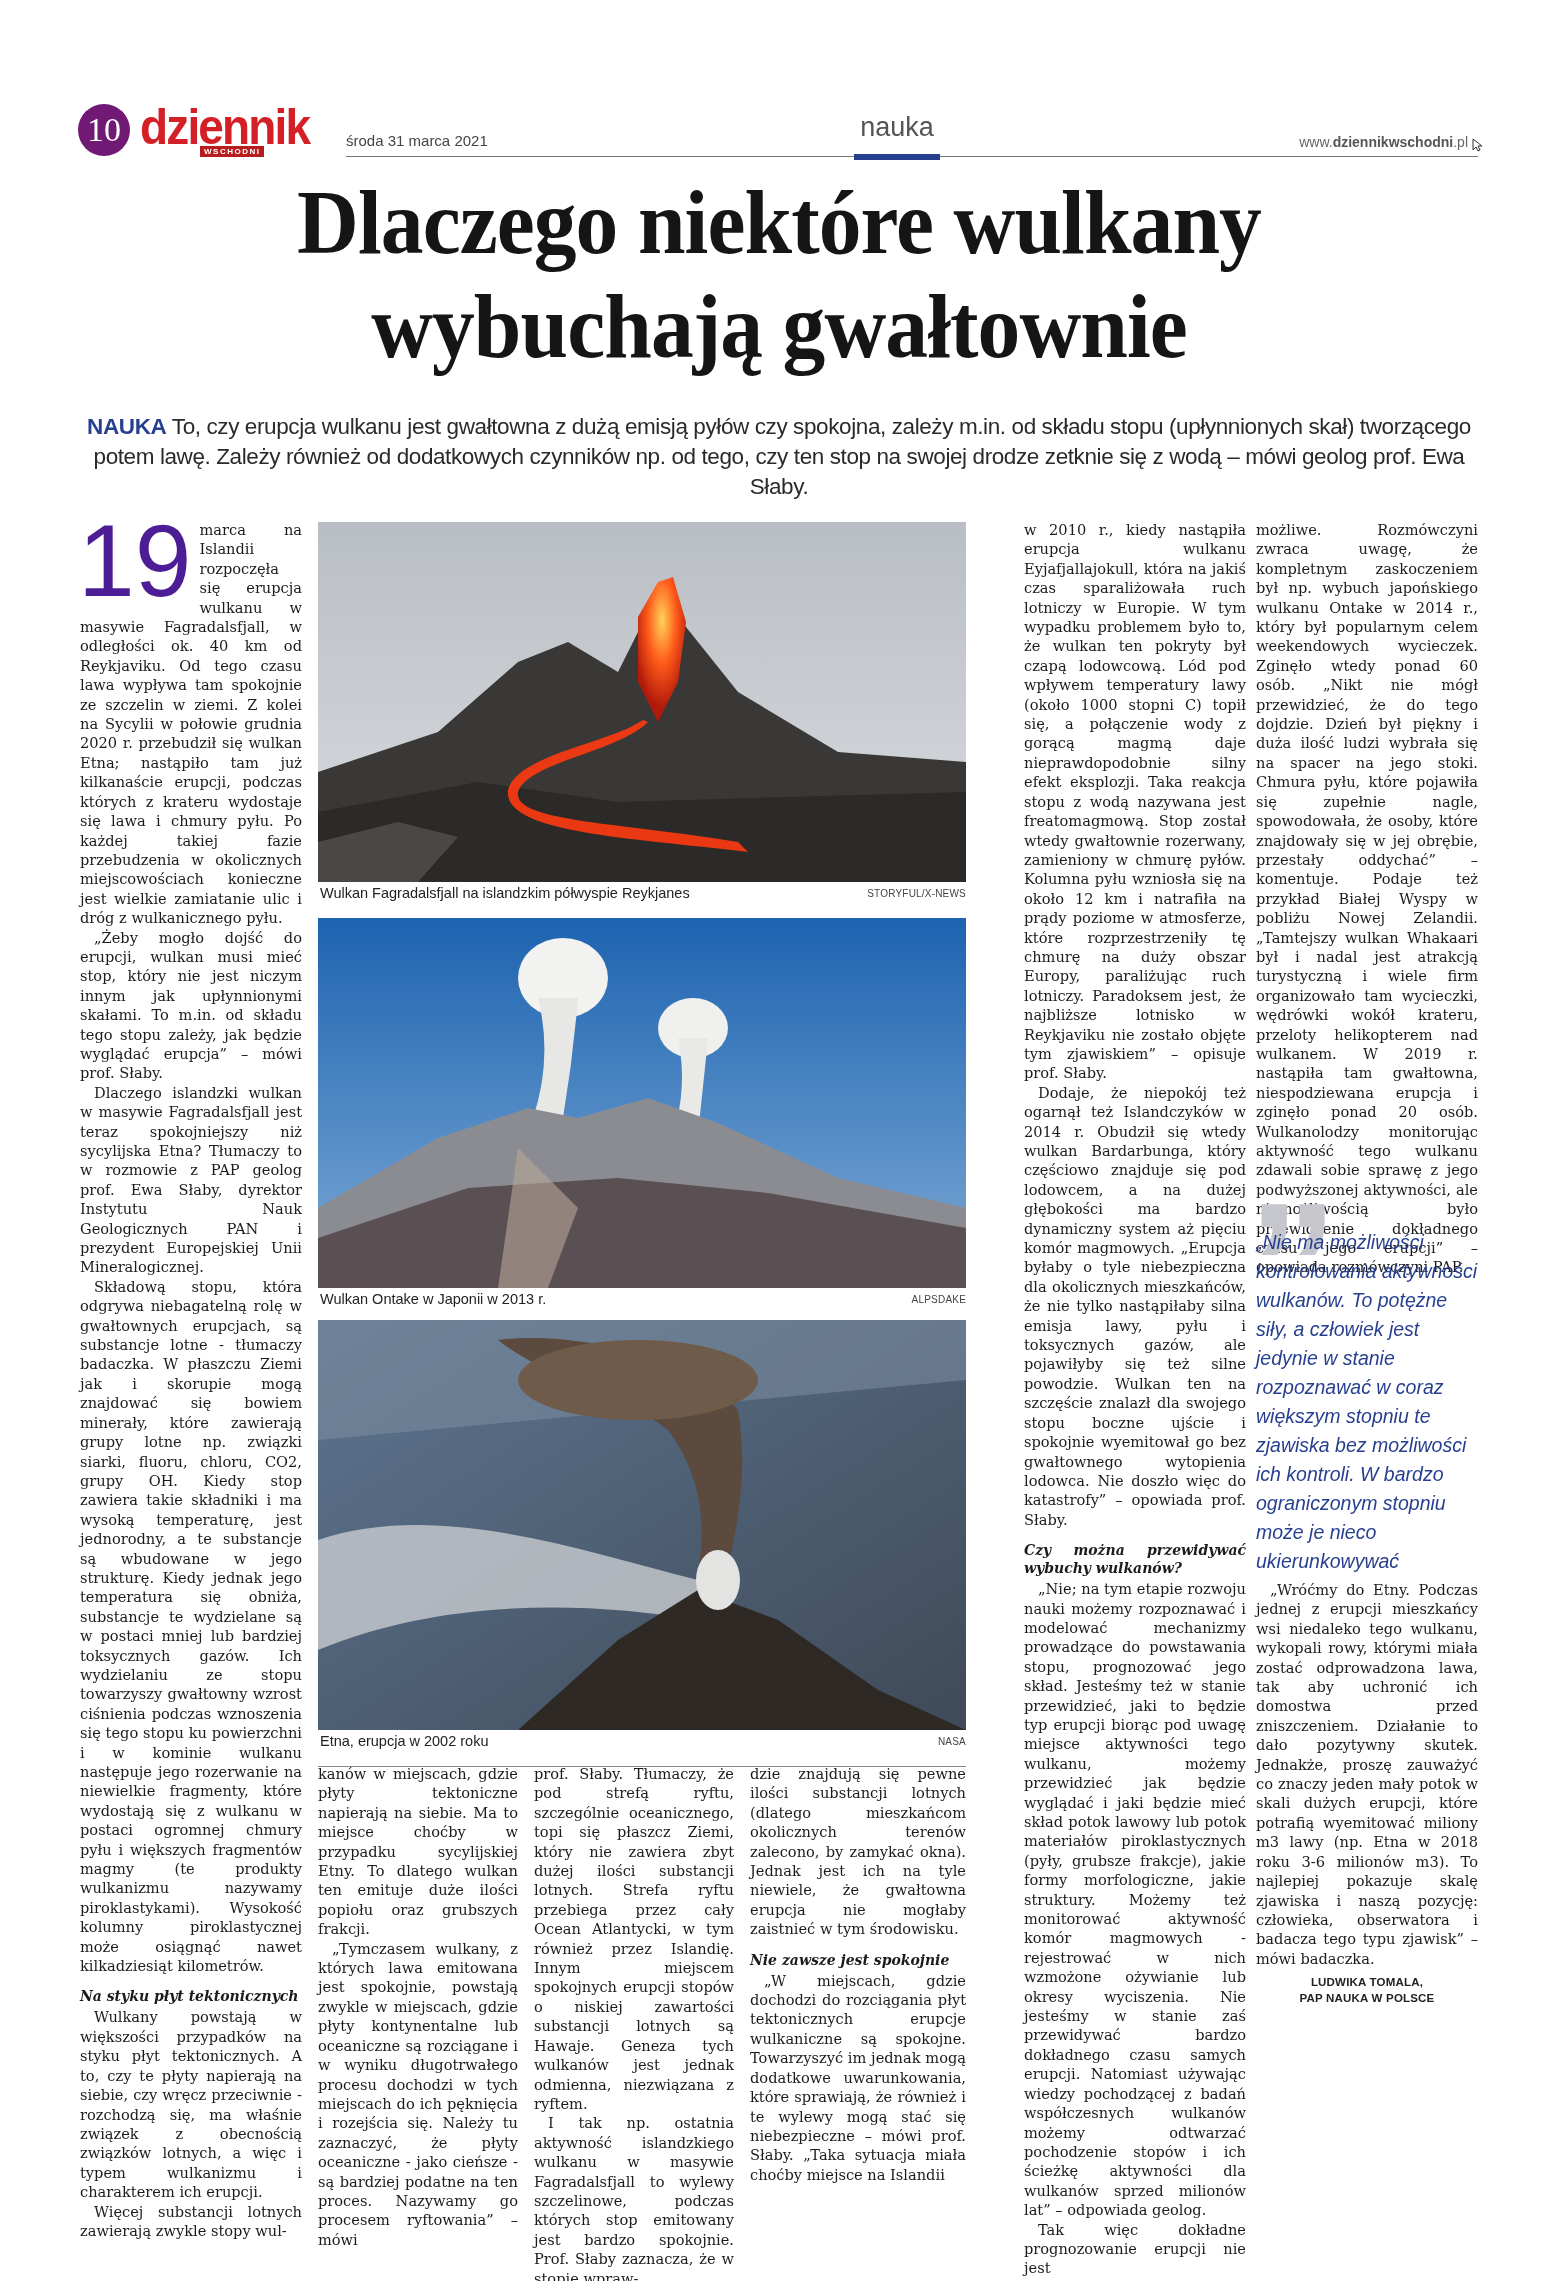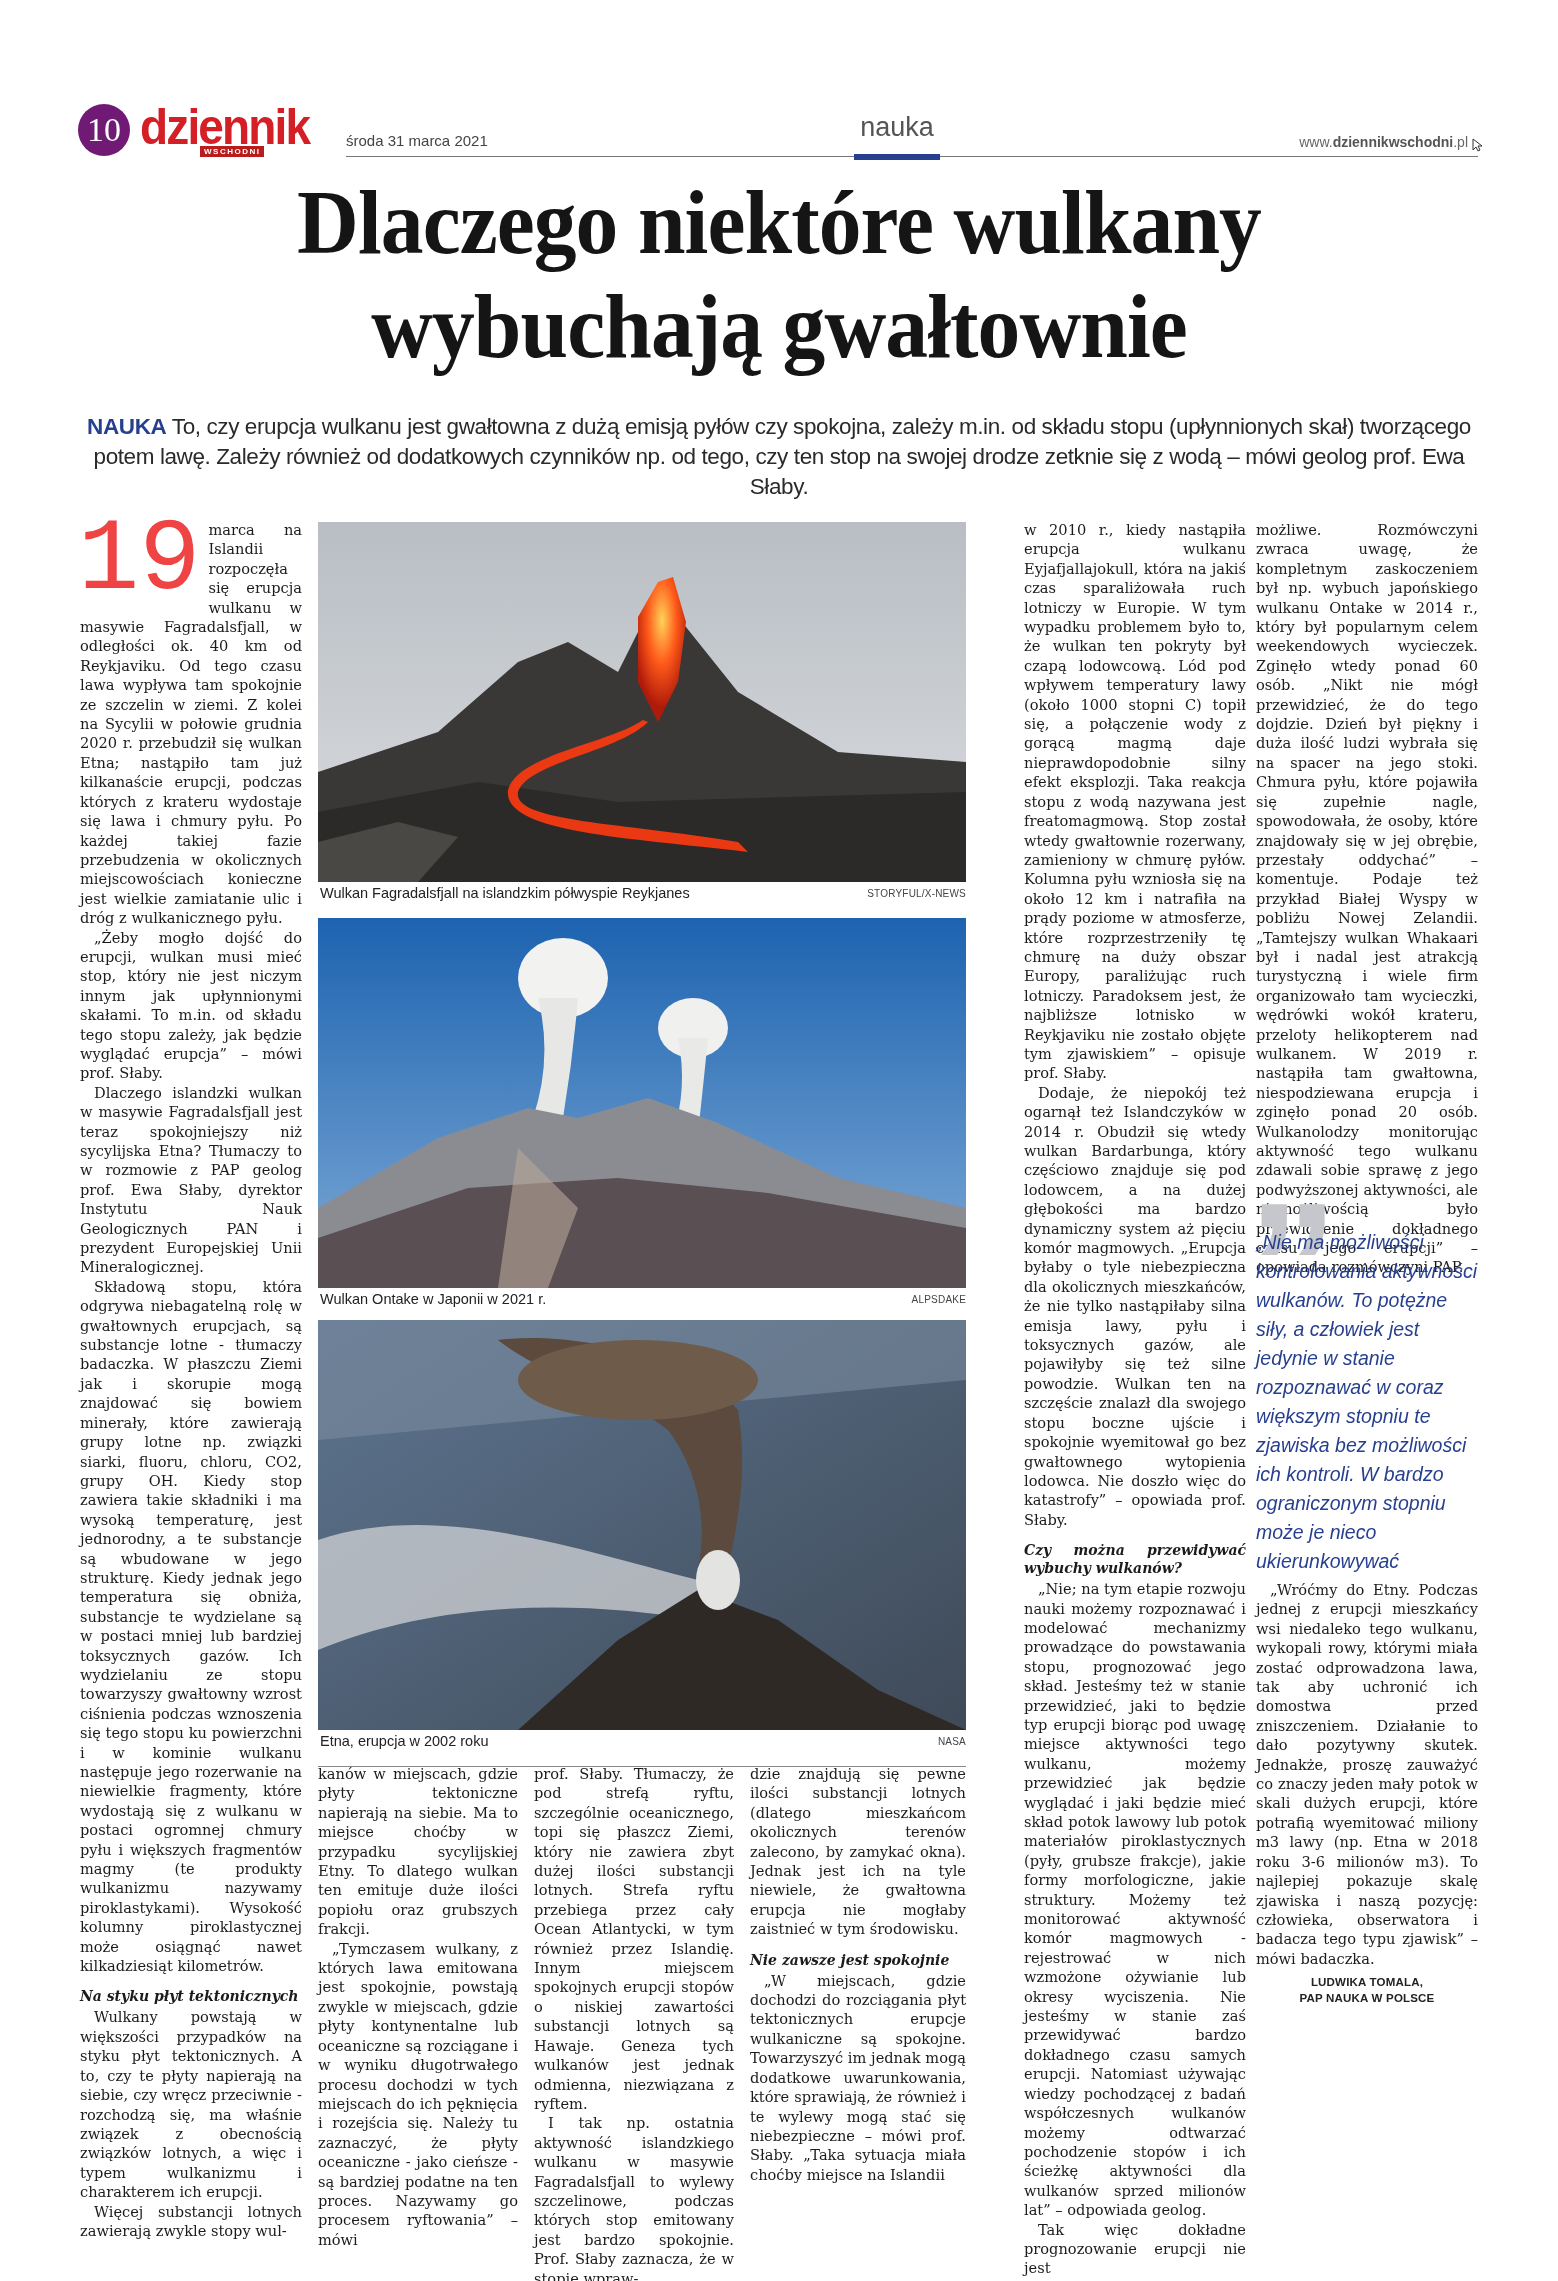--- a/index.html
+++ b/index.html
@@ -19,21 +19,21 @@
   .cursor-icon { position: absolute; right: -6px; top: 34px; width: 12px; height: 14px; }
 
   .headline { position: absolute; left: 0; width: 1558px; top: 170px; text-align: center; font-family: "Liberation Serif", serif; font-weight: 700; font-size: 92px; line-height: 104px; color: #151515; letter-spacing: -1px; transform: scaleX(0.93); }
   .lead { position: absolute; left: 80px; top: 412px; width: 1398px; text-align: center; font-family: "Liberation Sans", sans-serif; font-size: 22.5px; line-height: 30px; color: #2a2a2a; letter-spacing: -0.4px; }
   .lead .kicker { color: #273f8f; font-weight: 700; }
 
   .col { position: absolute; font-size: 14.6px; line-height: 19.4px; text-align: justify; hyphens: manual; color: #1b1b1b; }
   .col p { text-indent: 14px; }
   .col p.noindent { text-indent: 0; }
   .col h4 { font-family: "DejaVu Serif", serif; font-size: 14px; font-weight: 700; margin: 12px 0 2px; line-height: 18px; font-style: italic; }
-  .dropcap { float: left; font-family: Liberation Mono, monospace; font-size: 102px; line-height: 78px; color: #ef4444; margin: 2px 8px 0 -2px; height: 78px; }
+  .dropcap { float: left; font-family: Liberation Sans, sans-serif; font-size: 102px; line-height: 78px; color: #4c1d95; margin: 2px 8px 0 -2px; height: 78px; }
 
   .photo { position: absolute; left: 318px; width: 648px; overflow: hidden; }
   .photo svg { display: block; }
   .caption { position: absolute; left: 318px; width: 648px; height: 37px; border-bottom: 1.5px solid #888; font-family: "Liberation Sans", sans-serif; }
   .caption .ctext { position: absolute; left: 2px; top: 3px; font-size: 14.5px; color: #222; }
   .caption .credit { position: absolute; right: 0; top: 6px; font-size: 10px; color: #444; letter-spacing: 0.2px; }
 
   .pullquote { position: absolute; left: 1256px; top: 1228px; width: 222px; font-family: "Liberation Sans", sans-serif; font-style: italic; font-size: 19.5px; line-height: 29px; color: #273f8f; }
   .pq-mark { position: absolute; left: 1248px; top: 1176px; font-family: "Liberation Sans", sans-serif; font-weight: 700; font-size: 180px; line-height: 180px; color: #c5c7cc; }
   .byline { text-align: center; font-family: "Liberation Sans", sans-serif; font-weight: 700; font-size: 11.5px; line-height: 16px; color: #222; margin-top: 6px; letter-spacing: 0.2px; }
@@ -111,21 +111,21 @@
     <ellipse cx="245" cy="60" rx="45" ry="40" fill="#f2f2f0"></ellipse>
     <path d="M220 80 Q235 140 215 200 L245 200 Q255 140 260 80 Z" fill="#e7e7e5"></path>
     <ellipse cx="375" cy="110" rx="35" ry="30" fill="#f0f0ee"></ellipse>
     <path d="M360 120 Q370 170 355 215 L380 215 Q385 170 390 120 Z" fill="#e9e9e7"></path>
     <path d="M0 290 L120 220 L210 190 L260 200 L330 180 L400 205 L520 260 L648 290 L648 370 L0 370 Z" fill="#8a8c92"></path>
     <path d="M0 320 L150 270 L300 260 L450 275 L648 310 L648 370 L0 370 Z" fill="#5a4f52"></path>
     <path d="M200 230 L260 290 L230 370 L180 370 Z" fill="#b7a79a" opacity="0.6"></path>
   </svg>
 </div>
 <div class="caption" style="top:1288px;">
-  <span class="ctext">Wulkan Ontake w Japonii w 2021 r.</span>
+  <span class="ctext">Wulkan Ontake w Japonii w 2013 r.</span>
   <span class="credit">ALPSDAKE</span>
 </div>
 
 <div class="photo" style="top:1320px; height:410px;">
   <svg width="648" height="410" viewBox="0 0 648 410">
     <defs>
       <linearGradient id="bg3" x1="0" y1="0" x2="1" y2="1">
           <stop offset="0" stop-color="#5d7590"></stop>
           <stop offset="1" stop-color="#3f4a58"></stop>
         </linearGradient>

